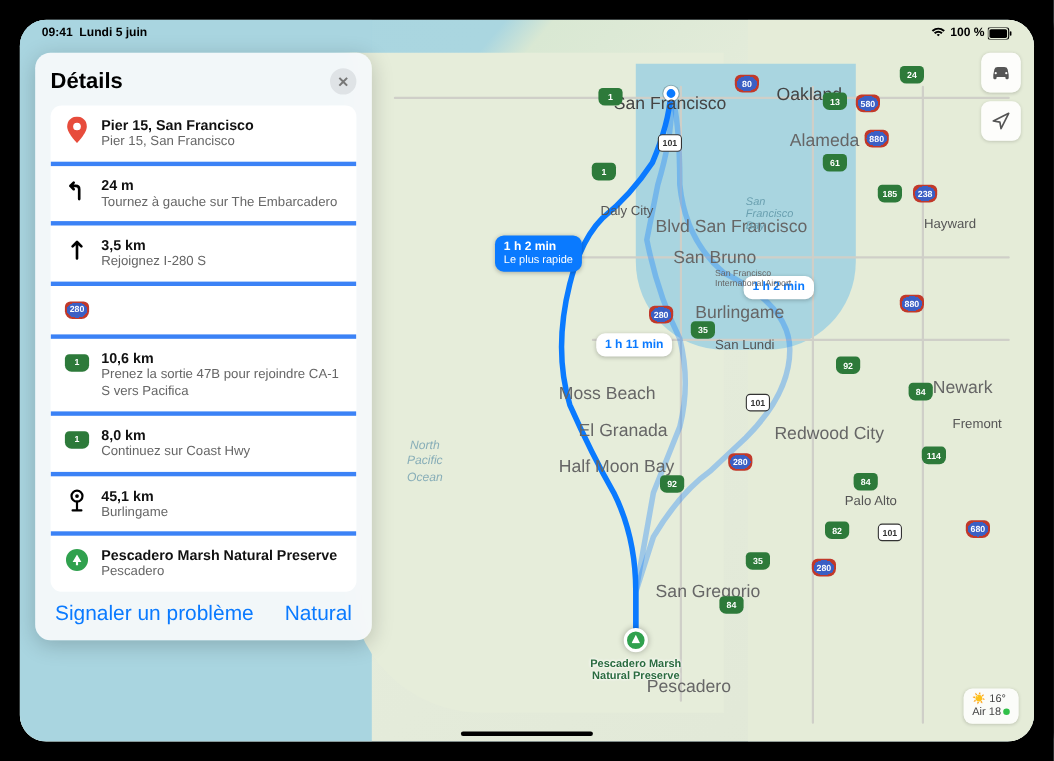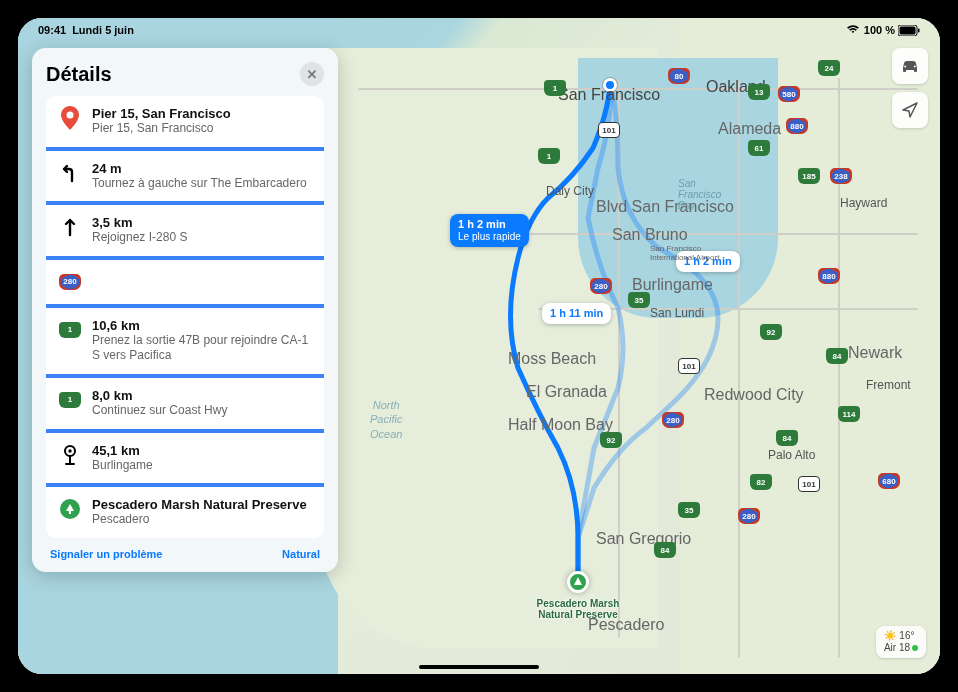--- a/index.html
+++ b/index.html
@@ -148,21 +148,21 @@
 .step:last-child { border-bottom:none; }
 .step-icon { width:24px; height:24px; flex-shrink:0; display:flex; align-items:center; justify-content:center; }
 .step-text .primary { font-size:13px; font-weight:600; color:#111; }
 .step-text .secondary { font-size:12px; color:#666; line-height:1.3; }
 .icon-left { font-size:18px; font-weight:800; }
 .icon-up { font-size:18px; font-weight:800; }
 .icon-end { width:20px; height:20px; background:#30a14e; border-radius:50%; display:flex; align-items:center; justify-content:center; }
 .icon-end svg { width:10px; height:10px; }
 
 .panel-footer { display:flex; justify-content:space-between; padding:10px 4px 0; }
-.panel-footer a { color:#0a7aff; font-size:11px; cursor:pointer;font-weight:bold; }
+.panel-footer a { color:#0a7aff; font-size:19px; cursor:pointer; }
 
 
 .home-indicator { position:absolute; bottom:5px; left:50%; transform:translateX(-50%); width:120px; height:4px; background:#000; border-radius:3px; z-index:200; }
 </style>
 </head>
 <body>
 
 <div class="ipad-frame">
   <div class="screen">
 

